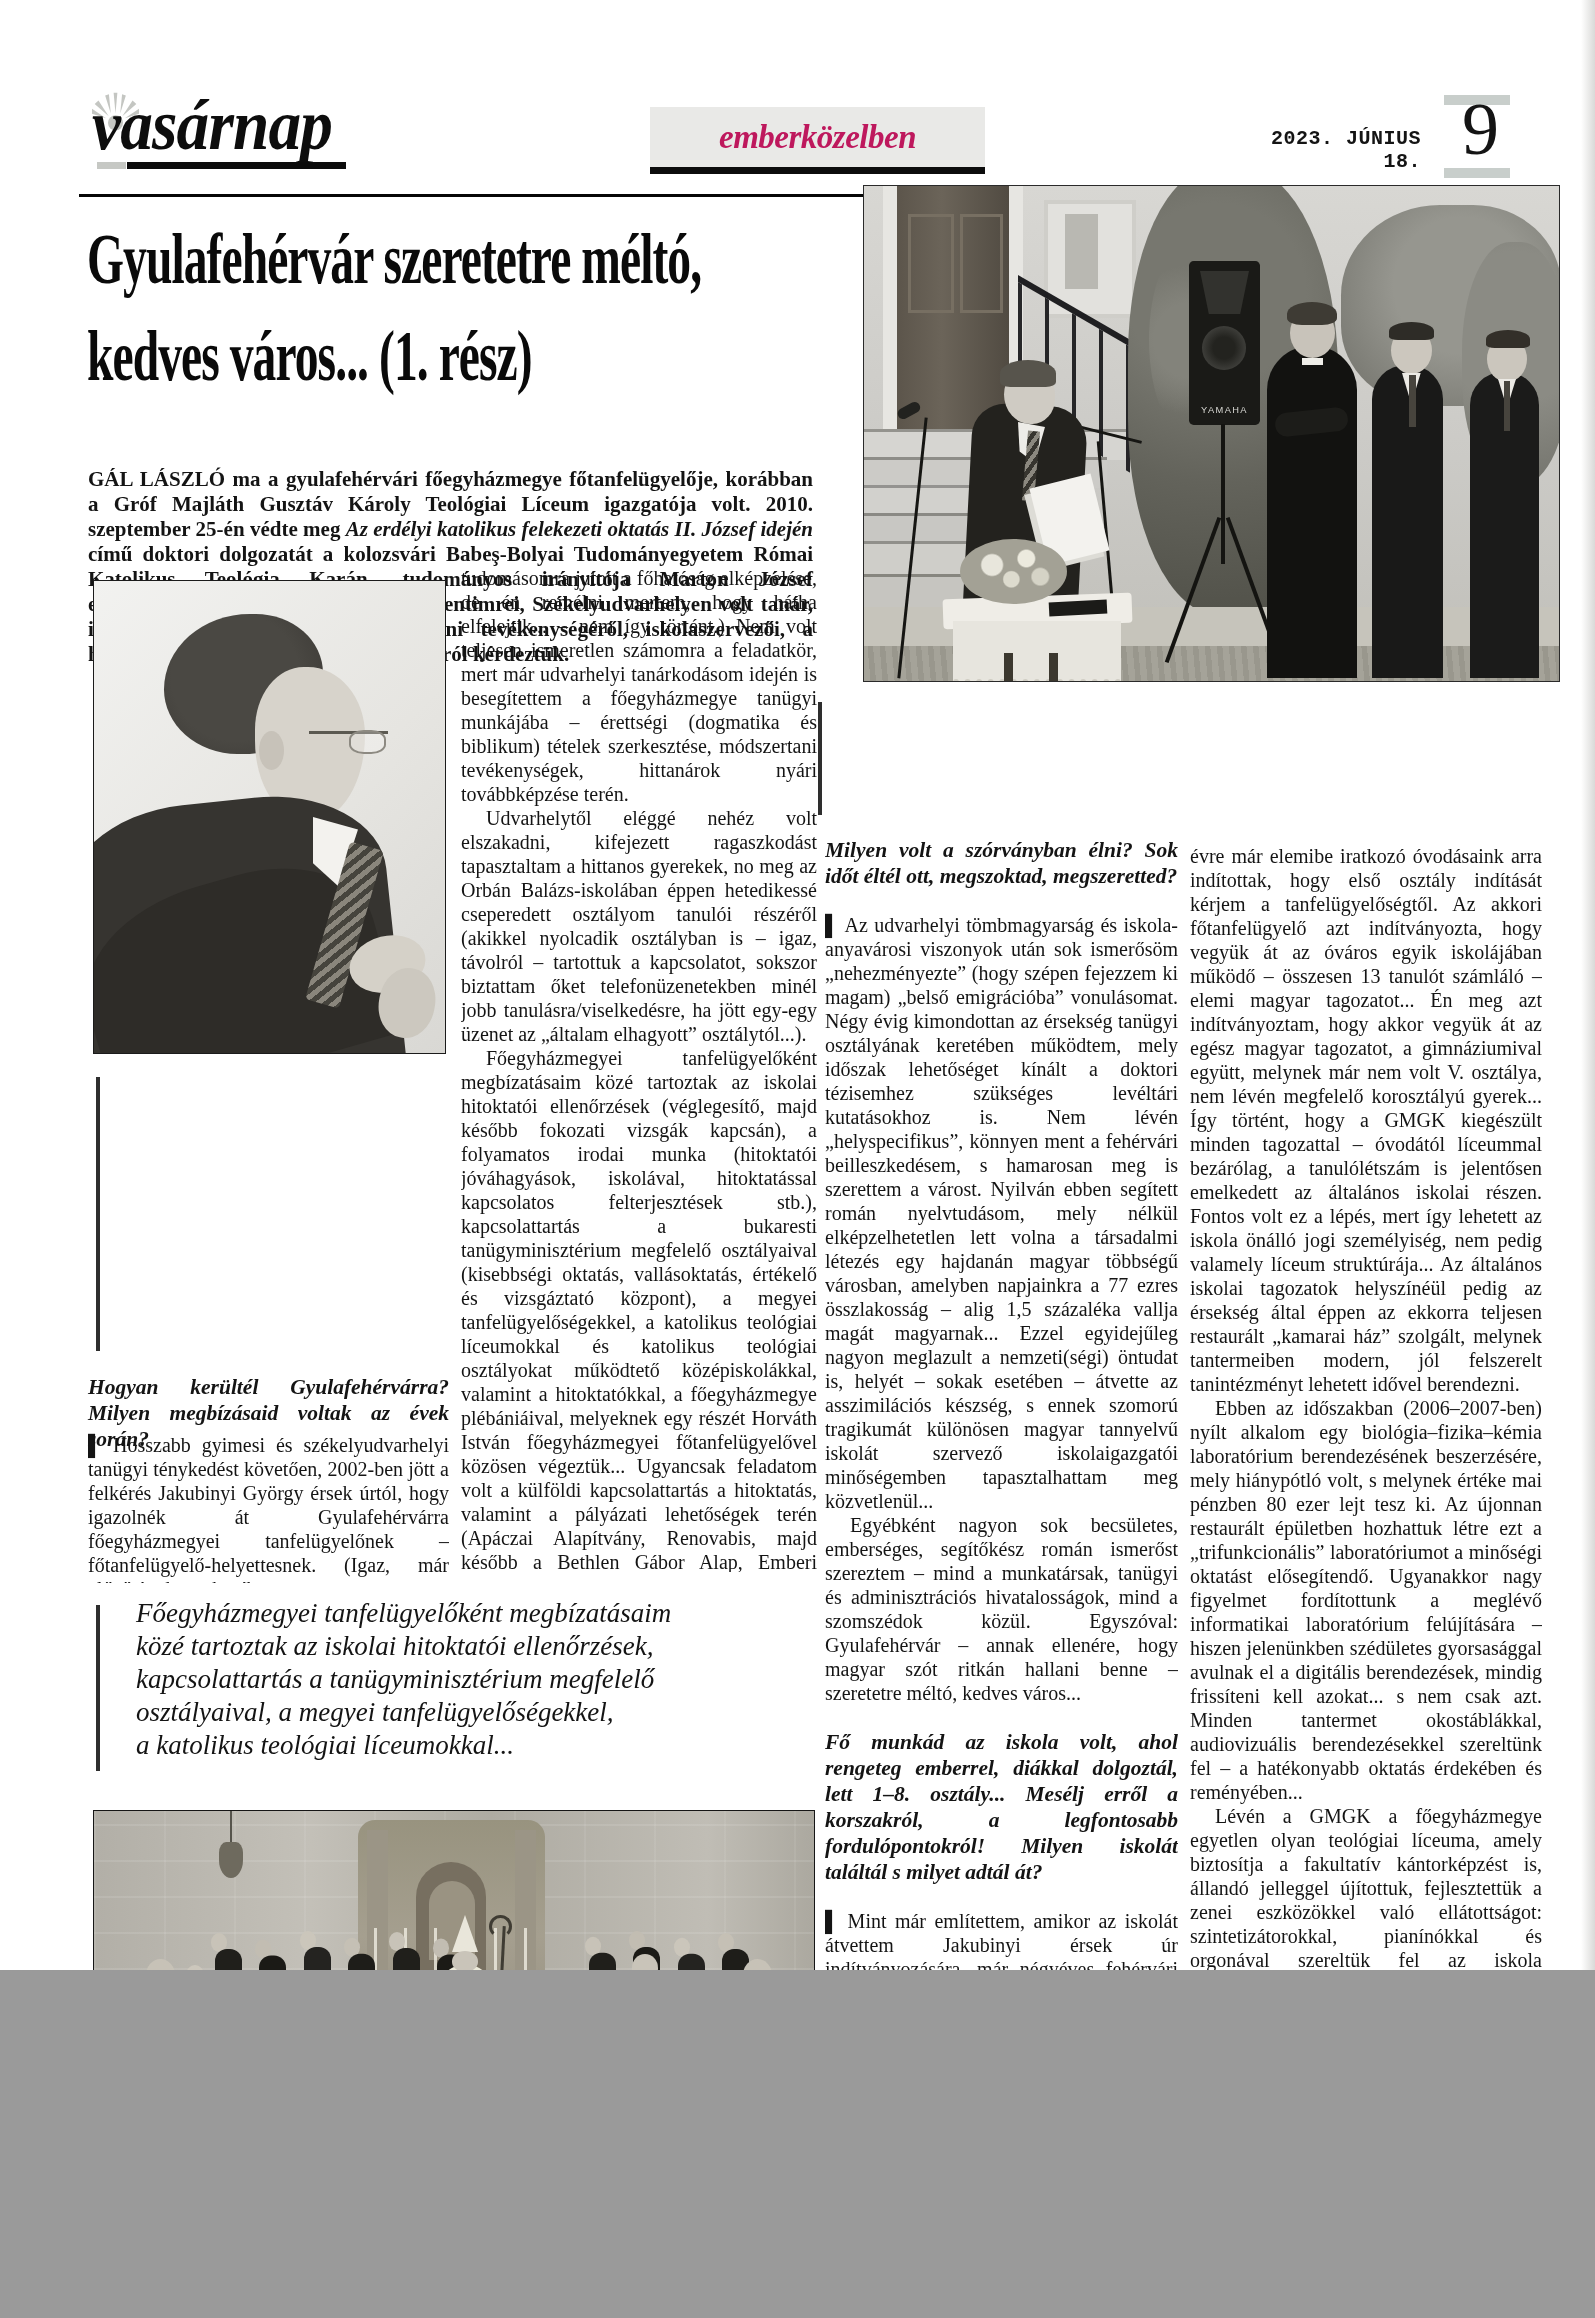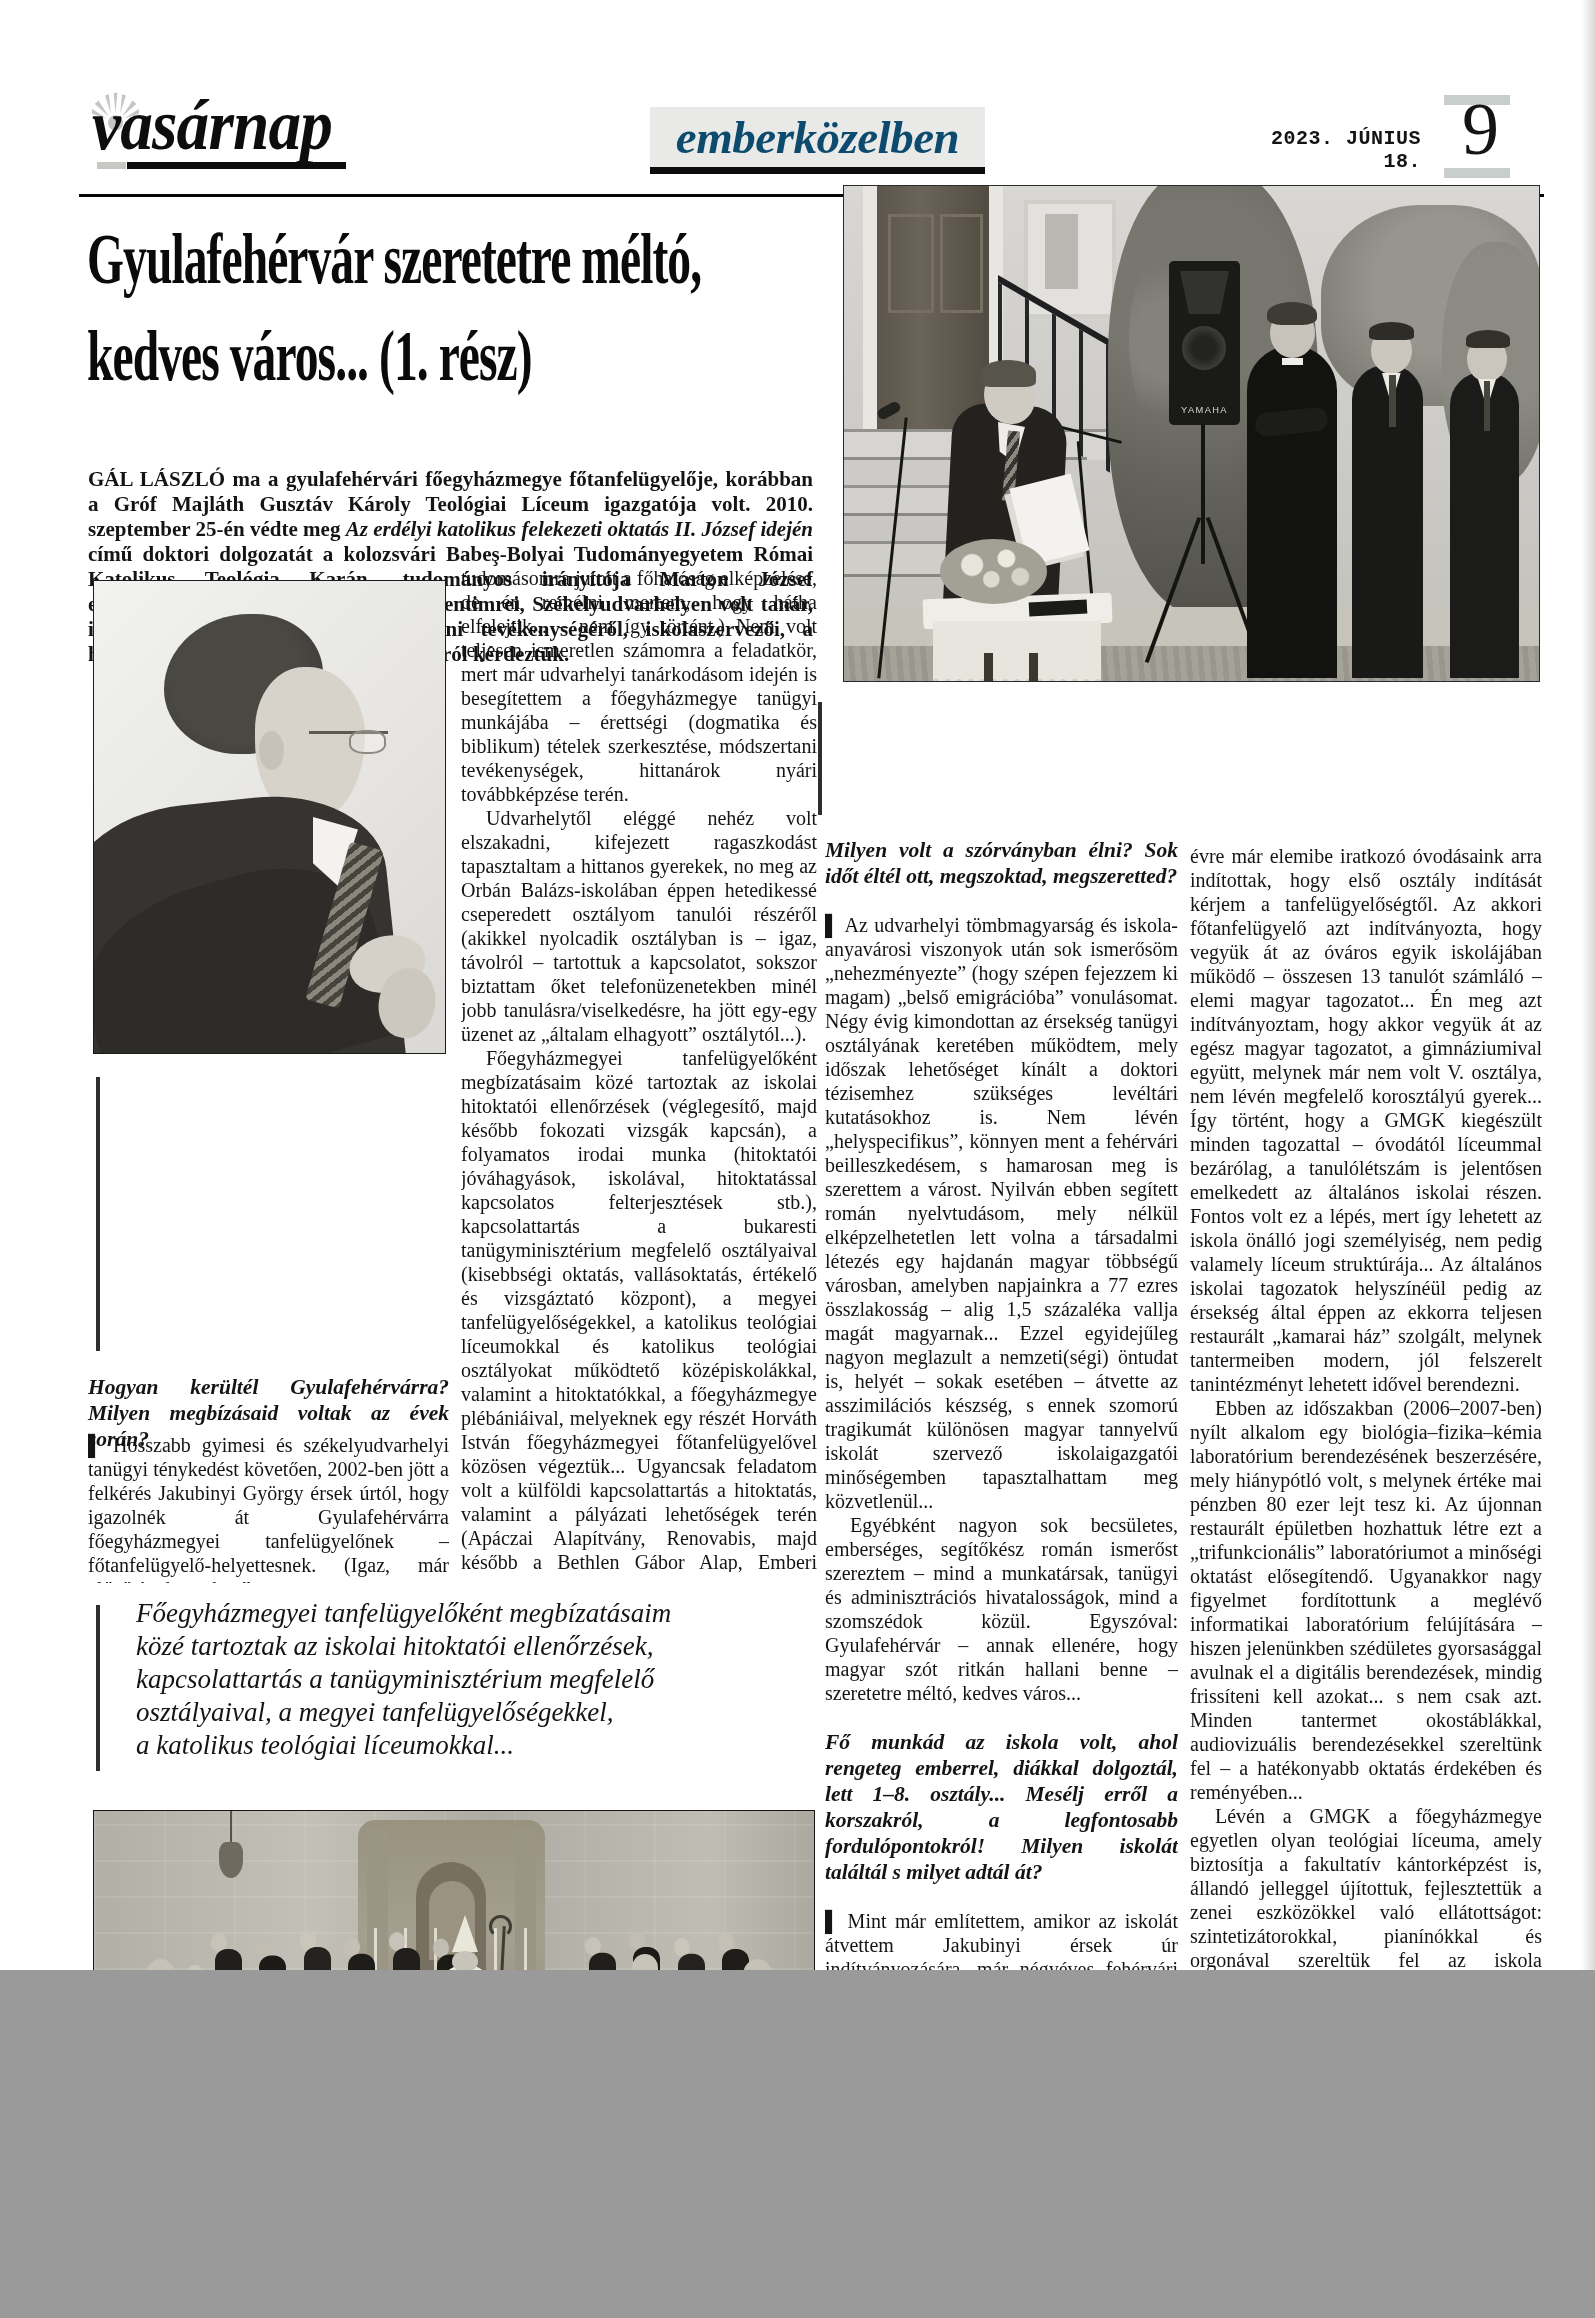--- a/index.html
+++ b/index.html
@@ -9,21 +9,21 @@
         background:linear-gradient(to left,#d9d9d7,rgba(255,255,255,0));pointer-events:none;}
   .abs{position:absolute;}
 
   
   .logo-text{left:92px;top:88px;font-style:italic;font-weight:700;font-size:71px;line-height:75px;
         transform:scaleX(.92);transform-origin:left top;letter-spacing:-0.9px;color:#0d0d0d;}
   .logo-stub{left:97px;top:162px;width:29px;height:7px;background:#c6c8c4;}
   .logo-bar{left:127px;top:162px;width:219px;height:7px;background:#0b0b0b;}
   .section-box{left:650px;top:107px;width:335px;height:67px;background:#e9e9e7;
         display:flex;align-items:center;justify-content:center;}
-  .section-box .lbl{font-style:italic;font-weight:700;font-size:47px;letter-spacing:-0.5px;color:#0c4a6e;padding-bottom:6.5px;}
+  .section-box .lbl{font-style:italic;font-weight:700;font-size:33px;letter-spacing:-0.5px;color:#be185d;padding-bottom:6.5px;}
   .section-bar{position:absolute;left:0;bottom:0;width:100%;height:7px;background:#0c0c0c;}
   .date{left:1225px;top:127px;width:196px;text-align:right;font-size:20px;font-weight:600;letter-spacing:0.5px;font-family:Liberation Mono, monospace;}
   .pageno{left:1462px;top:92px;font-size:74px;line-height:75px;font-weight:400;}
   .regmark{width:66px;height:9.8px;background:#c8cecb;}
   .hrule{left:79px;top:194px;width:1465px;height:2.8px;background:#060606;}
 
   
   .headline{left:87px;top:211px;width:1122px;font-weight:700;font-size:71px;line-height:97px;
         letter-spacing:-1.4px;transform:scaleX(.67);transform-origin:left top;color:#0a0a0a;}
   .lead{left:88px;top:467px;width:725px;font-weight:700;font-size:21px;line-height:25px;
@@ -44,21 +44,21 @@
   .col1-answer{left:88px;top:1433px;width:361px;height:150px;}
 
   
   .qbar{width:4.2px;background:#2e2e2e;}
   .pq-left{left:134px;top:1073px;width:355px;font-style:italic;font-size:28.5px;line-height:34px;white-space:pre-line;}
   .pq-wide{left:136px;top:1597px;width:682px;font-style:italic;font-size:27px;line-height:33px;white-space:pre-line;}
   .caption{left:841px;top:695px;width:687px;font-style:italic;font-size:27px;line-height:37px;}
 
   
   .photo{overflow:hidden;}
-  .photo1{left:843px;top:185px;width:695px;height:495px;border:1.4px solid #2a2a2a;
+  .photo1{left:863px;top:185px;width:695px;height:495px;border:1.4px solid #2a2a2a;
         background:linear-gradient(180deg,#d8d7d3 0%,#cbcac6 55%,#c0bfb9 100%);}
   .photo2{left:93px;top:580px;width:353px;height:474px;border:1.9px solid #1b1b1b;box-sizing:border-box;
         background:linear-gradient(135deg,#f2f2f0 0%,#e6e5e1 55%,#d9d8d4 100%);}
   .photo3{left:93px;top:1810px;width:722px;height:375px;border:1.9px solid #161616;box-sizing:border-box;
         background:#b6b3ab;}
   .shape{position:absolute;}
 
   
   .frule{left:79px;top:2205px;width:1168px;height:3.7px;background:#000;}
   .frule2{left:1518px;top:2205px;width:25px;height:3.7px;background:#000;}

